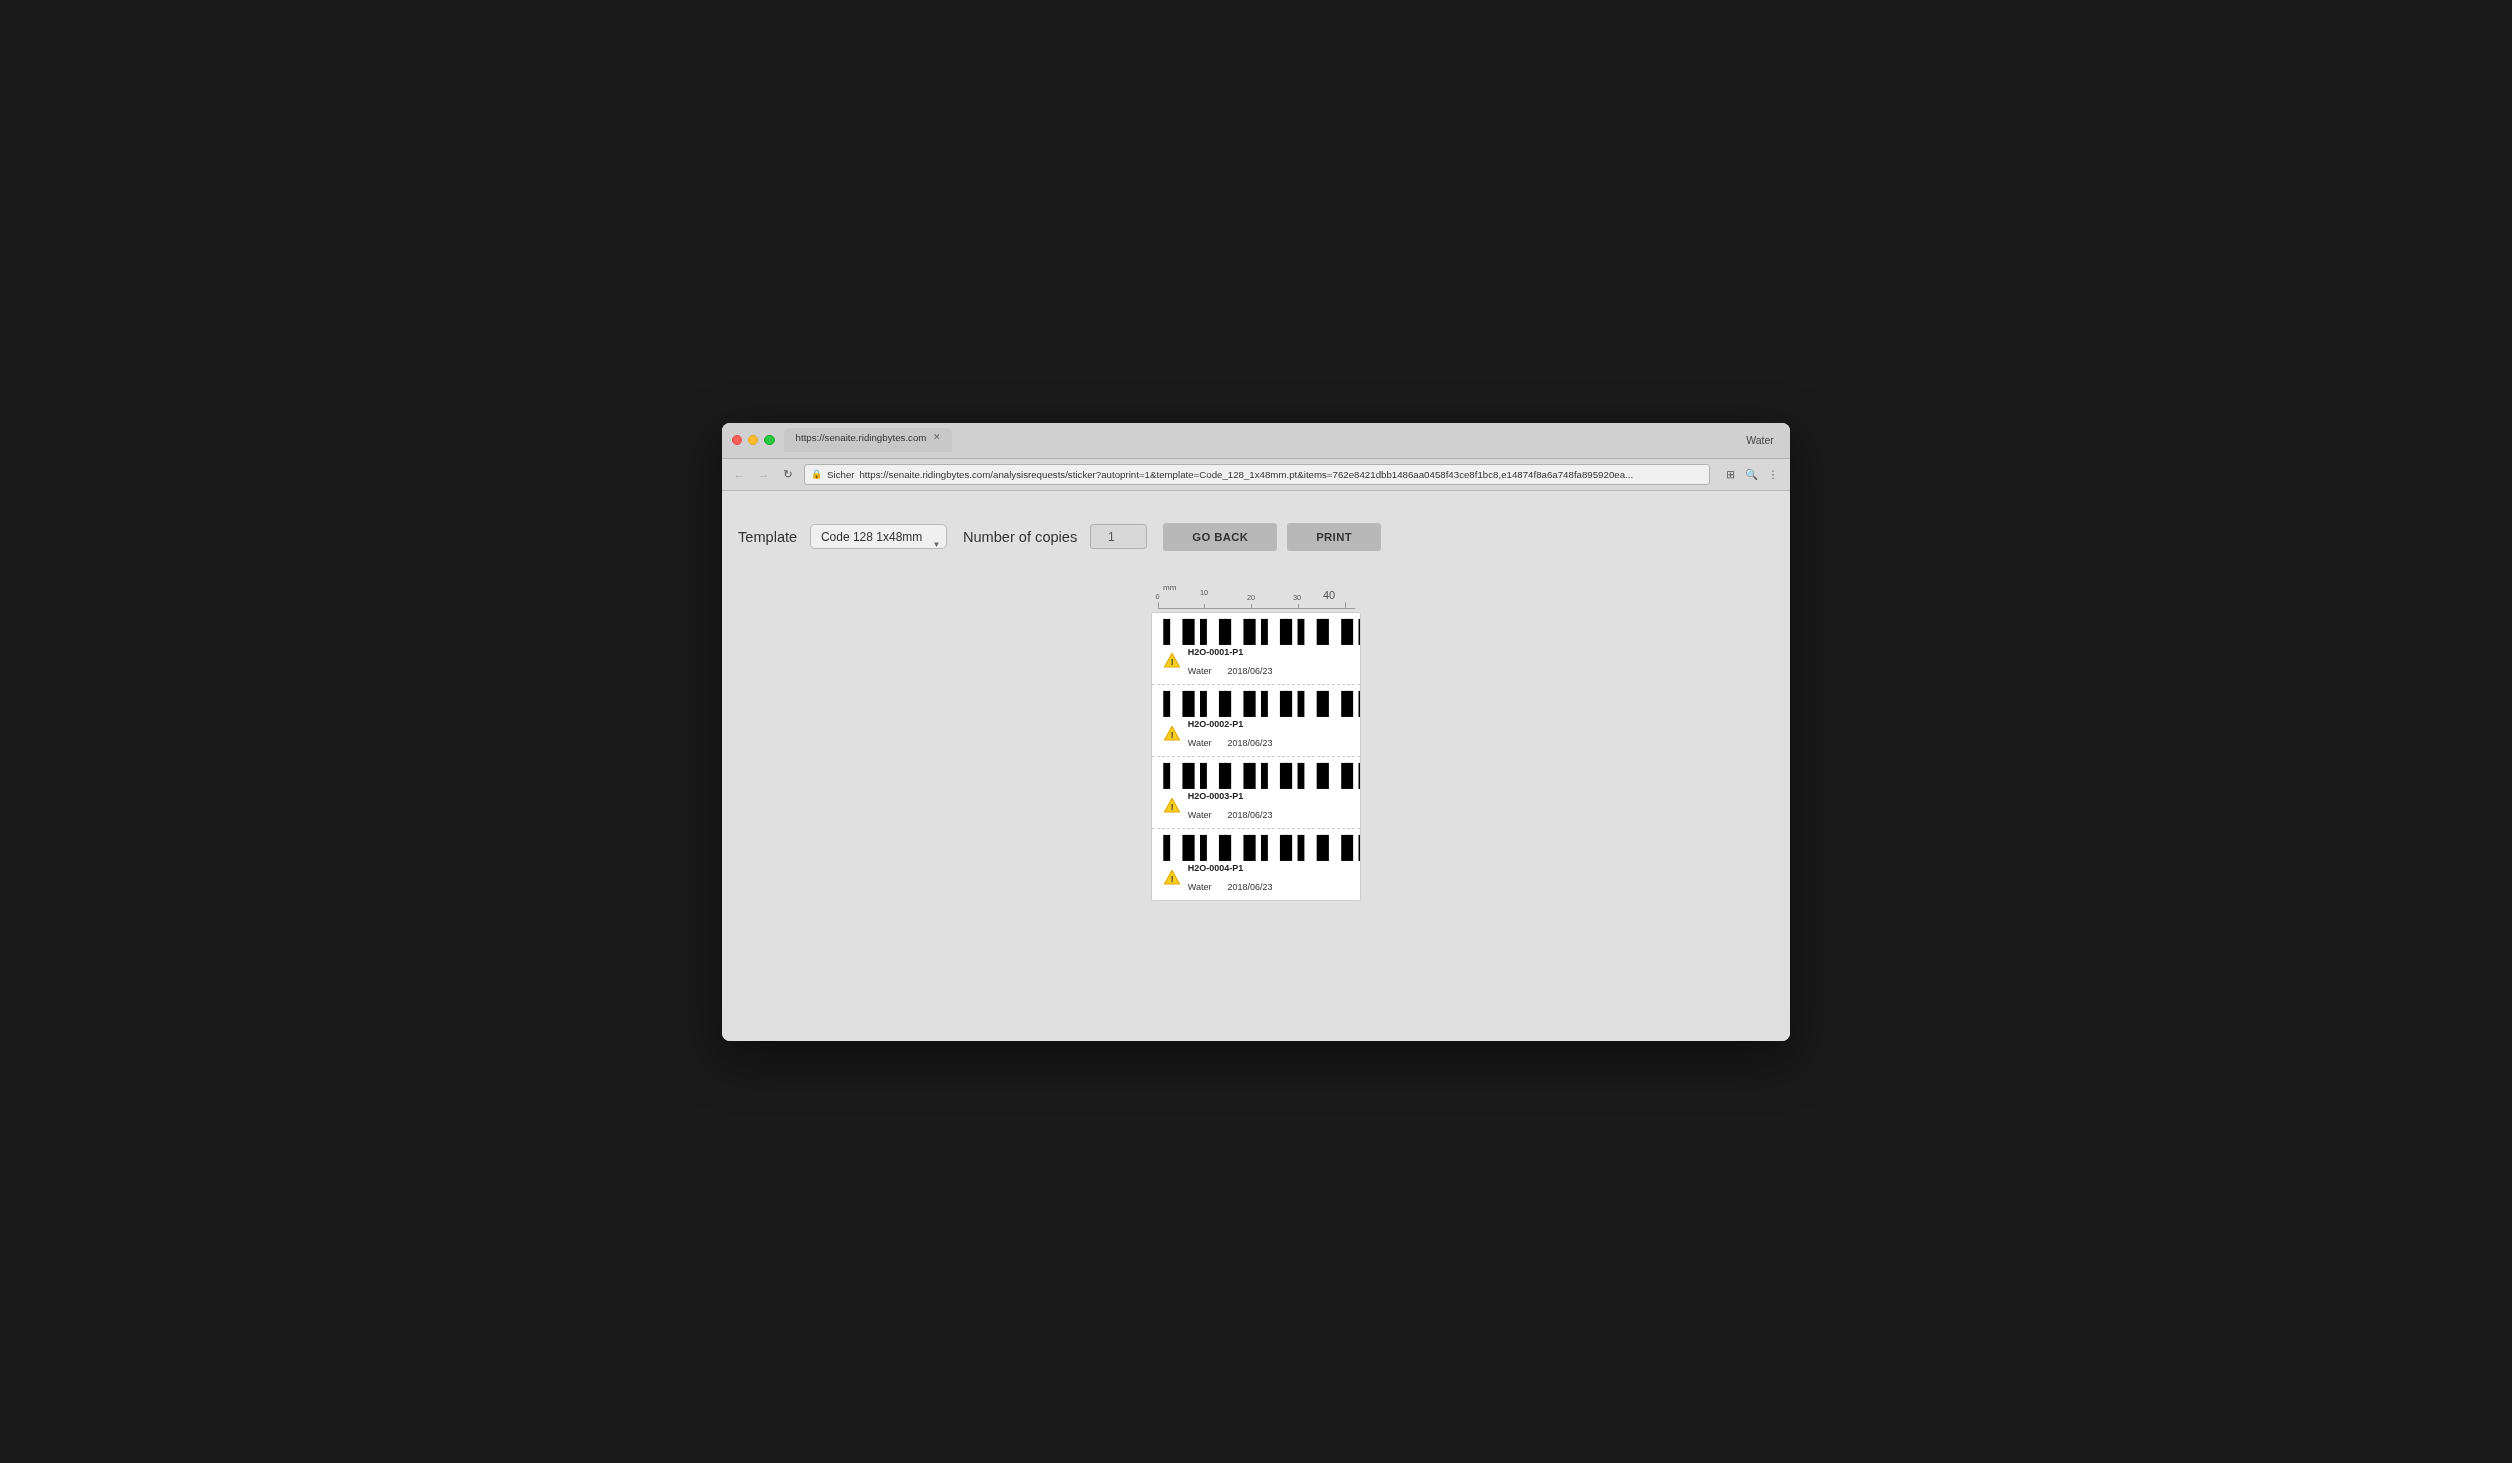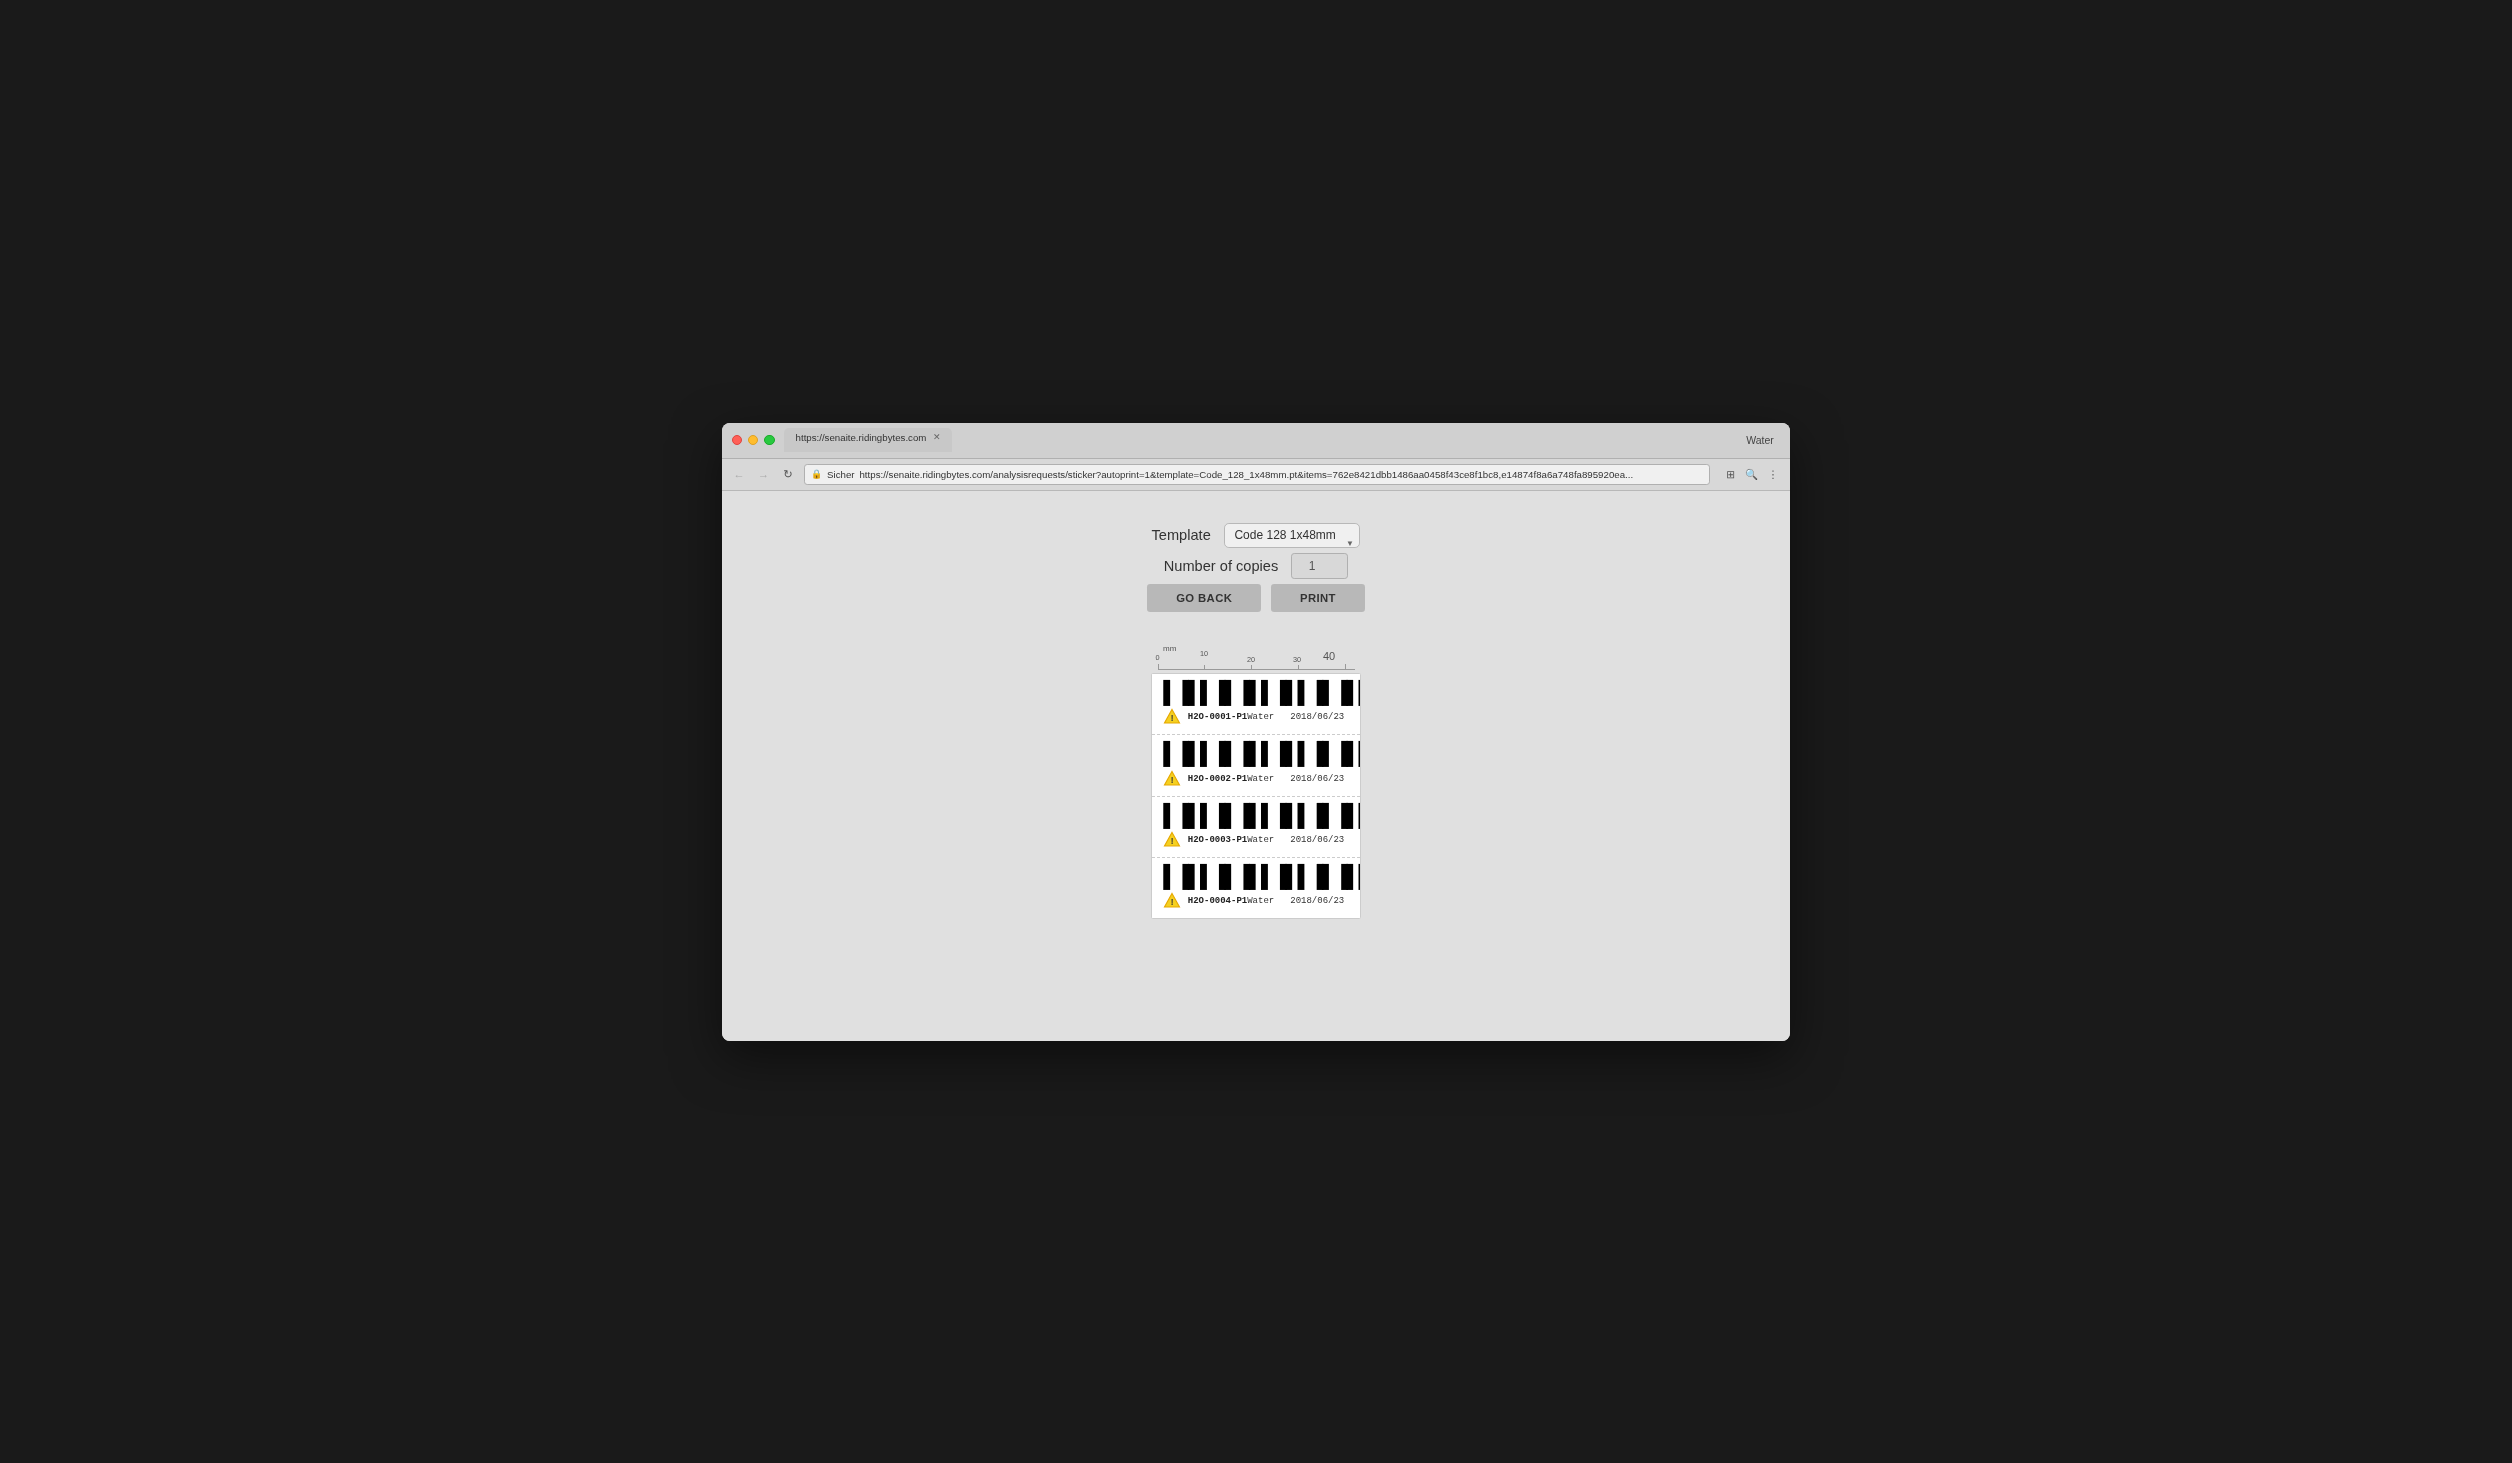--- a/index.html
+++ b/index.html
@@ -151,23 +151,23 @@
     
     .page-content {
       background: #e0e0e0;
       padding: 32px 16px;
       min-height: 550px;
     }
 
     
     .controls-area {
       display: flex;
-      flex-direction: column;
-      align-items: center;
-      gap: 5px;
+      flex-direction: row;
+      align-items: center;
+      gap: 16px;
       margin-bottom: 32px;
     }
 
     .control-row {
       display: flex;
       align-items: center;
       gap: 13px;
     }
 
     .control-label {
@@ -277,23 +277,22 @@
     }
 
     .warning-icon {
       width: 18px;
       height: 18px;
       flex-shrink: 0;
     }
 
     .label-details {
       display: flex;
-      flex-direction: row;
-      gap: 0;
-      font-family: Liberation Mono, monospace;
+      flex-direction: column;
+      gap: 9px;
     }
 
     .label-id {
       font-size: 9px;
       font-weight: 600;
       color: #222;
     }
 
     .label-meta {
       font-size: 9px;

